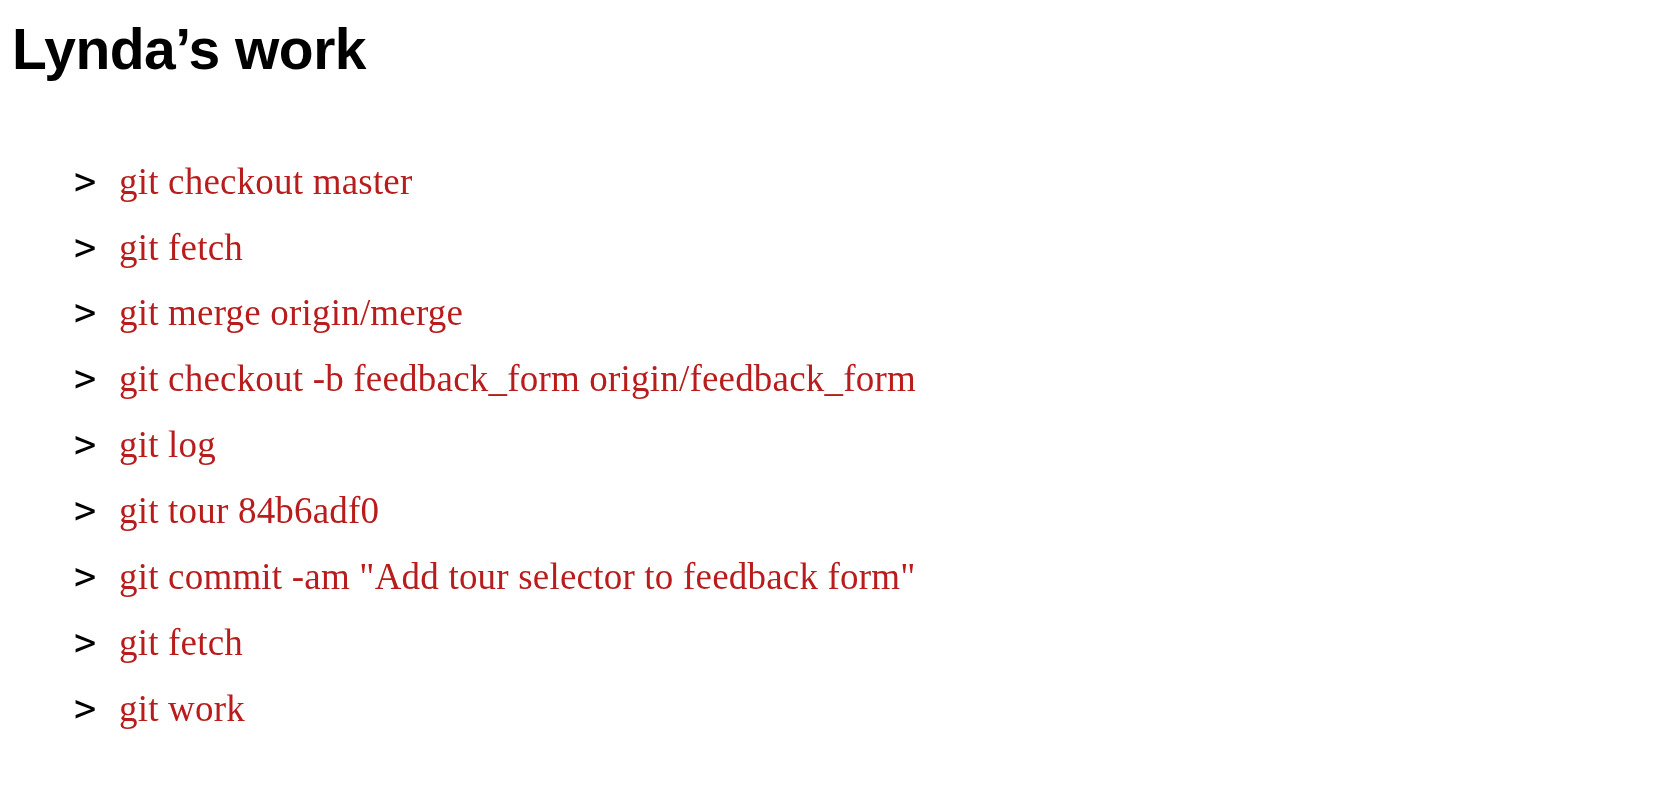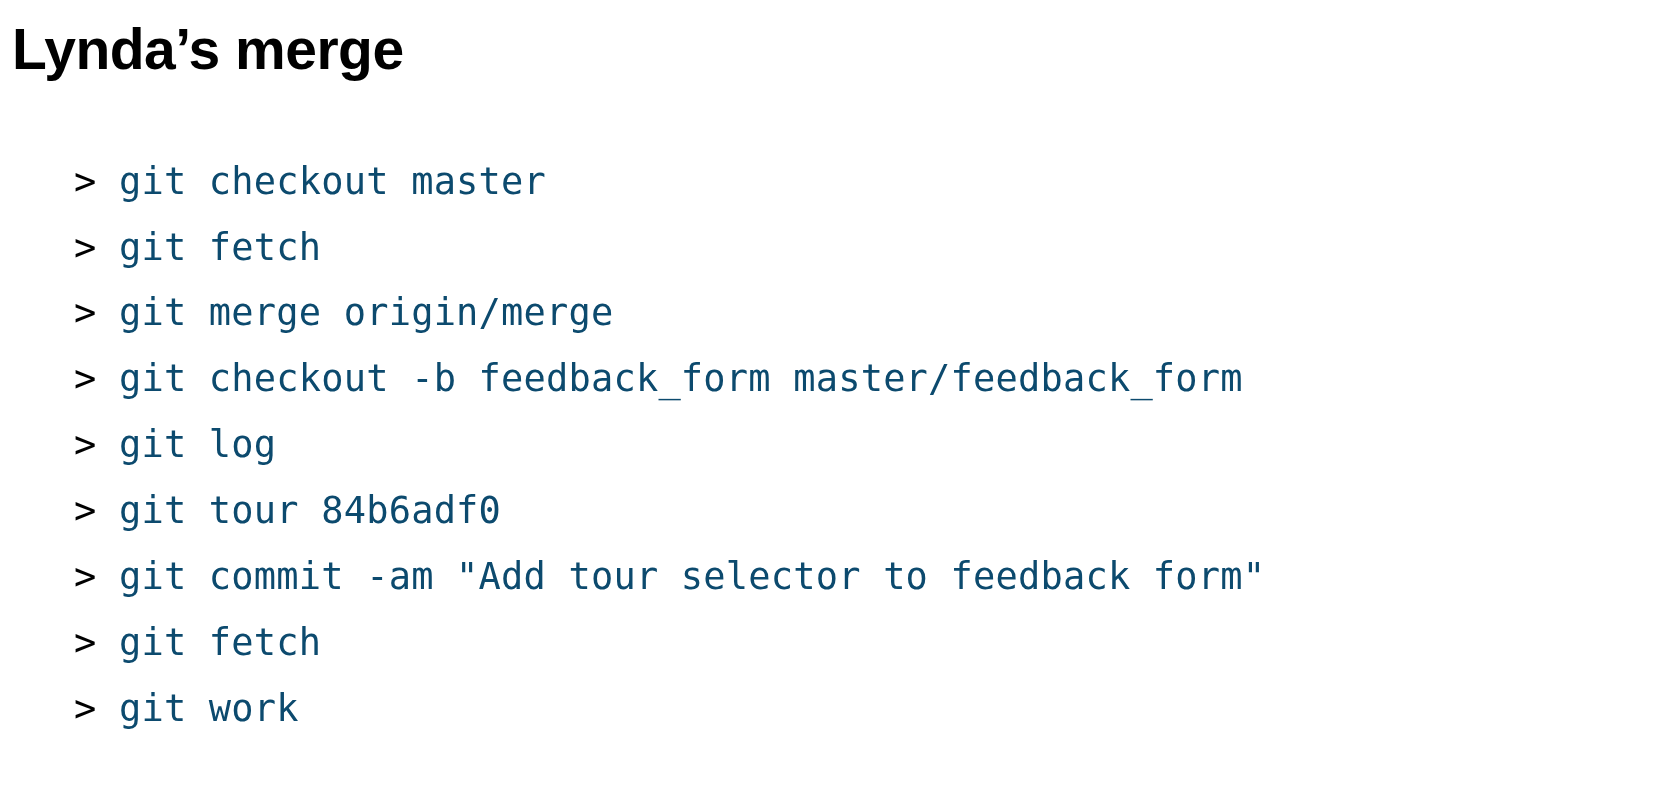--- a/index.html
+++ b/index.html
@@ -29,31 +29,32 @@
       font-family: "Menlo", "Consolas", "DejaVu Sans Mono", "Courier New", monospace;
       font-size: 37px;
       line-height: 1.78;
       white-space: pre;
       letter-spacing: 0.2px;
     }
     .prompt {
       color: #000000;
     }
     .cmd {
-      color: #0c4a6e;
+      color: #b91c1c;
+      font-family: Liberation Serif, serif;
     }
   </style>
 </head>
 <body>
 
-<h1 class="heading">Lynda’s merge</h1>
+<h1 class="heading">Lynda’s work</h1>
 
 <div class="command-list">
   <div class="command-line"><span class="prompt">&gt;</span> <span class="cmd">git checkout master</span></div>
   <div class="command-line"><span class="prompt">&gt;</span> <span class="cmd">git fetch</span></div>
   <div class="command-line"><span class="prompt">&gt;</span> <span class="cmd">git merge origin/merge</span></div>
-  <div class="command-line"><span class="prompt">&gt;</span> <span class="cmd">git checkout -b feedback_form master/feedback_form</span></div>
+  <div class="command-line"><span class="prompt">&gt;</span> <span class="cmd">git checkout -b feedback_form origin/feedback_form</span></div>
   <div class="command-line"><span class="prompt">&gt;</span> <span class="cmd">git log</span></div>
   <div class="command-line"><span class="prompt">&gt;</span> <span class="cmd">git tour 84b6adf0</span></div>
   <div class="command-line"><span class="prompt">&gt;</span> <span class="cmd">git commit -am "Add tour selector to feedback form"</span></div>
   <div class="command-line"><span class="prompt">&gt;</span> <span class="cmd">git fetch</span></div>
   <div class="command-line"><span class="prompt">&gt;</span> <span class="cmd">git work</span></div>
 </div>
 
 </body></html>

